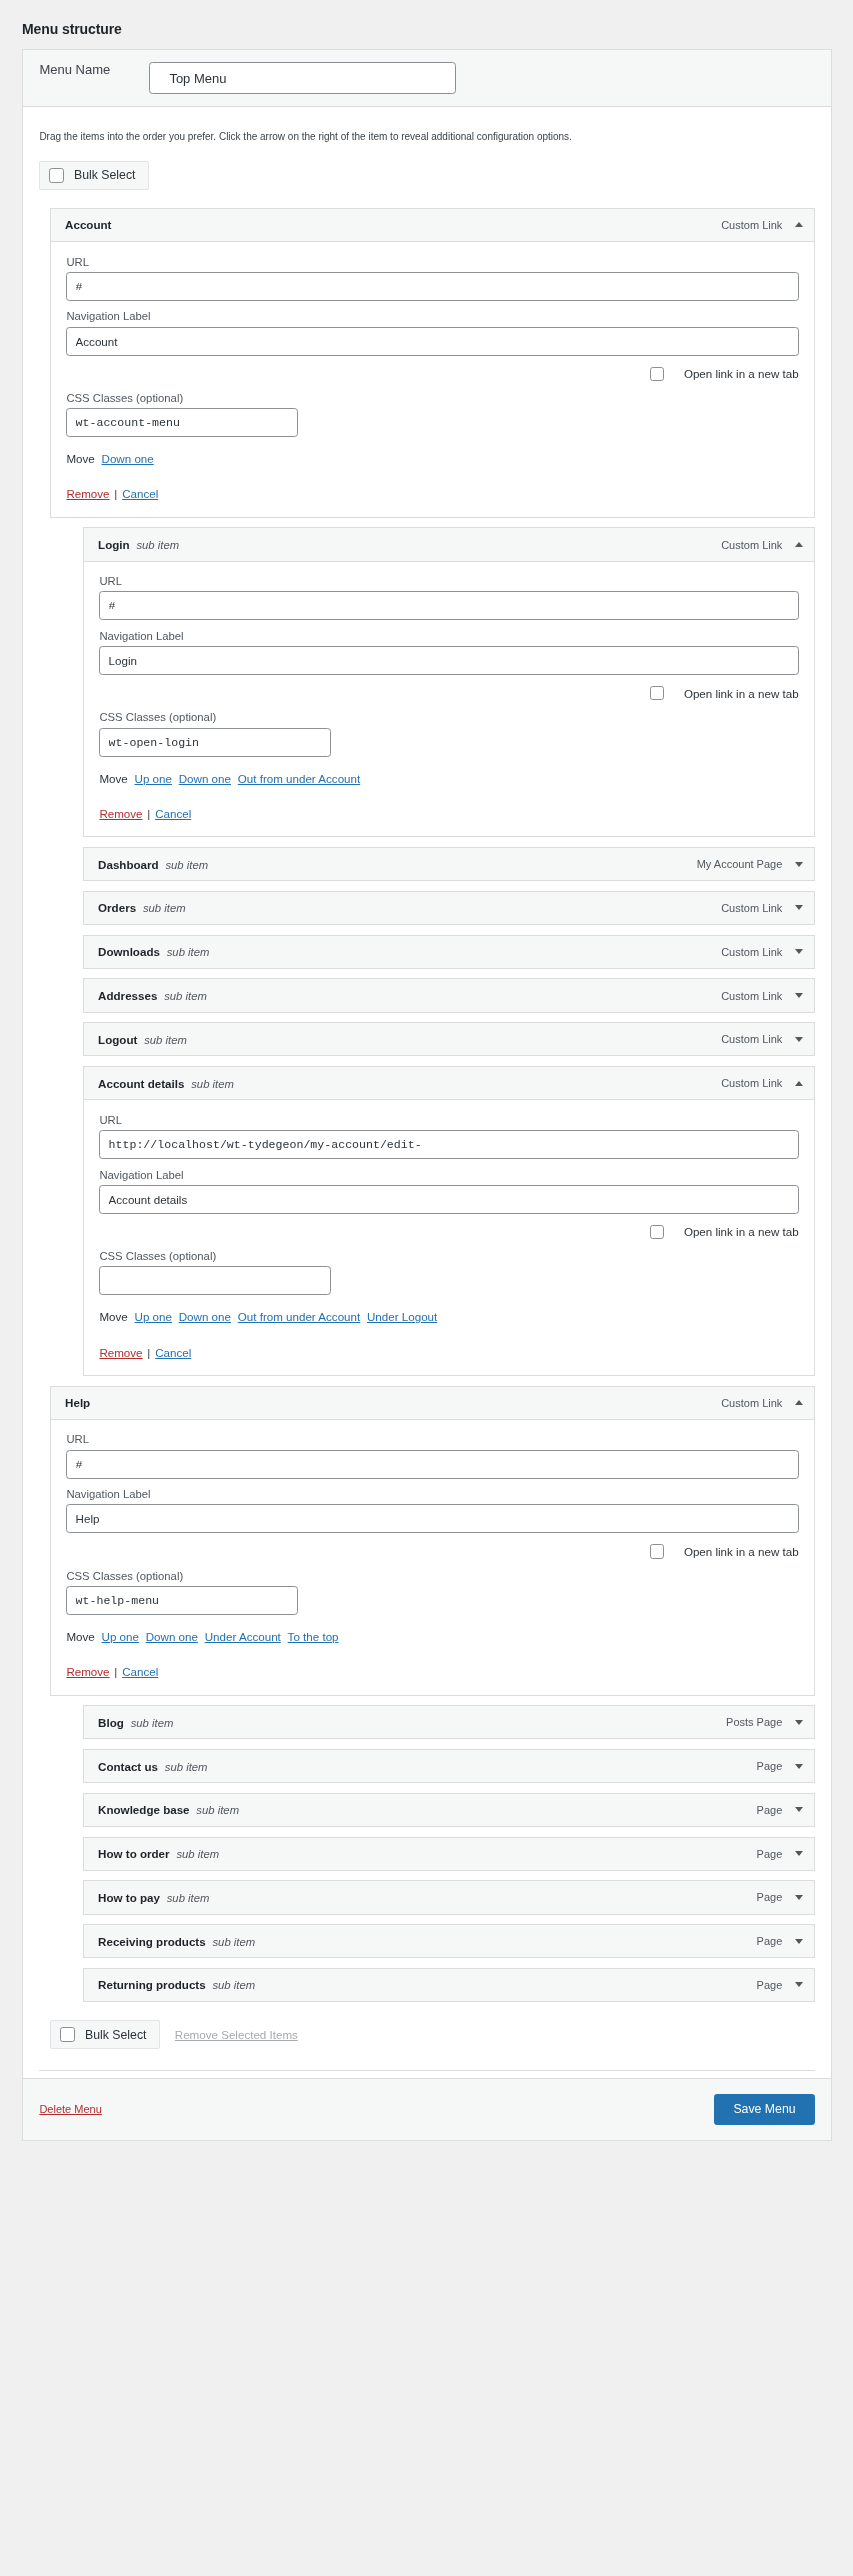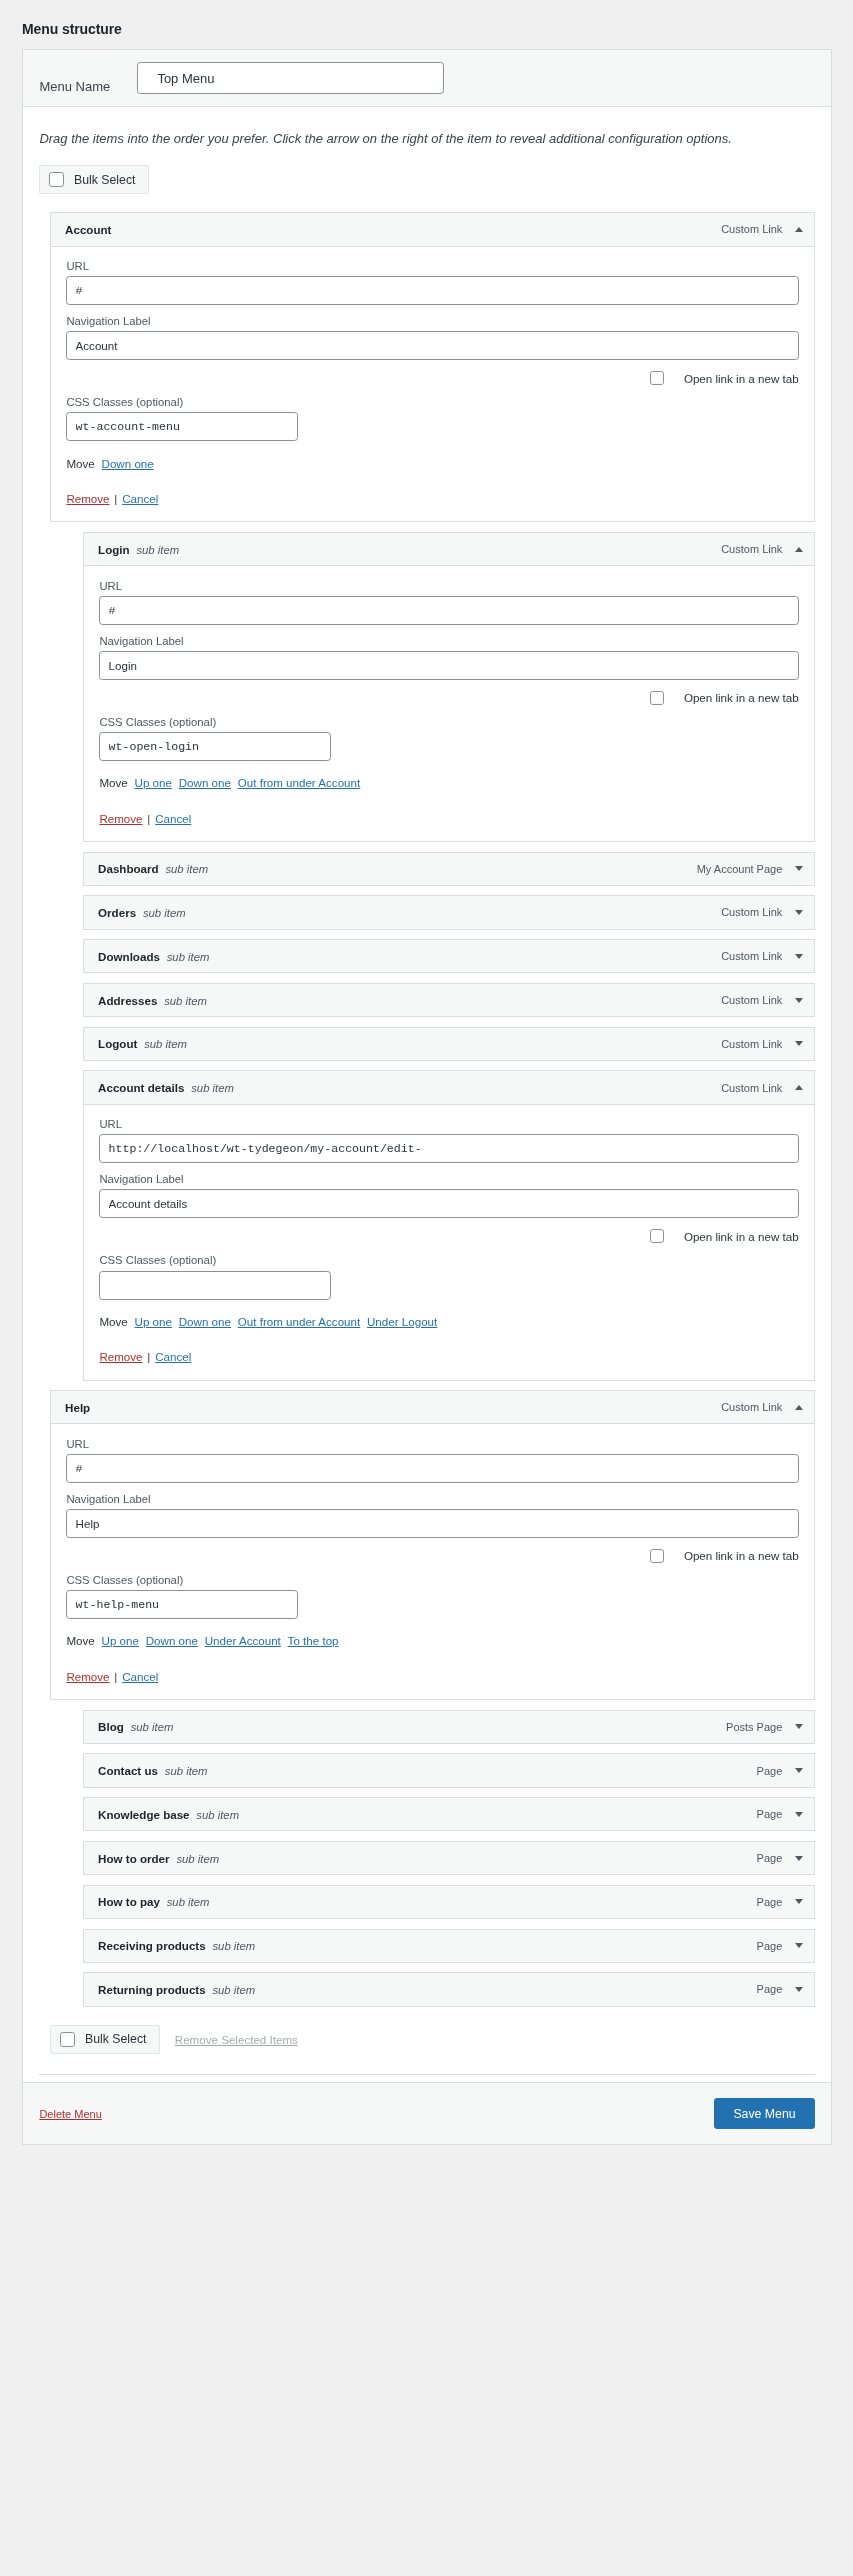--- a/index.html
+++ b/index.html
@@ -28,22 +28,22 @@
     background: #fff;
     border: 0.7px solid #dcdcde;
   }
 
   
   .menu-name-bar {
     background: #f6f7f7;
     border-bottom: 0.7px solid #dcdcde;
     padding: 12.3px 16.4px 12.3px 16.4px;
     display: flex;
-    align-items: flex-end;
-    gap: 11px;
+    align-items: flex-start;
+    gap: 23px;
   }
   .menu-name-label {
     font-size: 13px;
     color: #3c434a;
     min-width: 87px;
   }
   .menu-name-input {
     width: 307px;
     height: 32px;
     padding: 0 19px;
@@ -53,25 +53,24 @@
     border: 0.7px solid #8c8f94;
     border-radius: 3.4px;
     background: #fff;
     outline: none;
   }
 
   
   .menu-body { padding: 16.4px 16.4px 6.8px 16.4px; background: #fff; }
 
   .drag-help {
-    font-size: 13px;
+    font-size: 10px;
     color: #3c434a;
     margin: 5.5px 0 16.4px 0;
     line-height: 1.5;
-    font-style: italic;
   }
 
   
   .bulk-row { display: flex; align-items: center; gap: 15px; margin-bottom: 18px; }
   .bulk-select {
     display: inline-flex;
     align-items: center;
     gap: 9.6px;
     border: 0.7px solid #e2e4e7;
     background: #f6f7f7;

